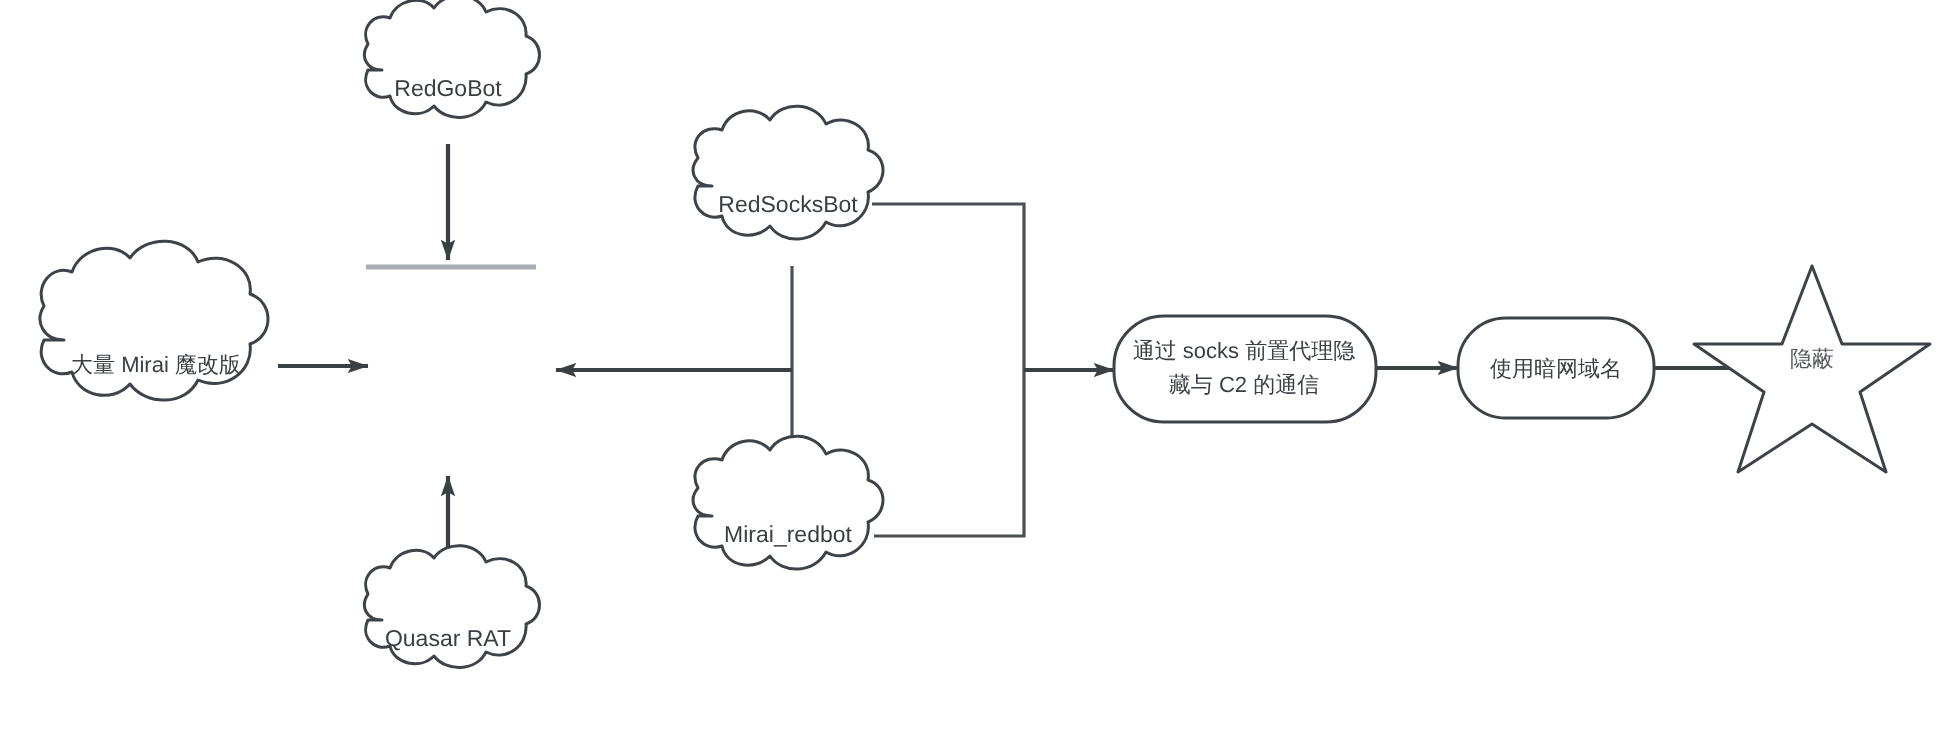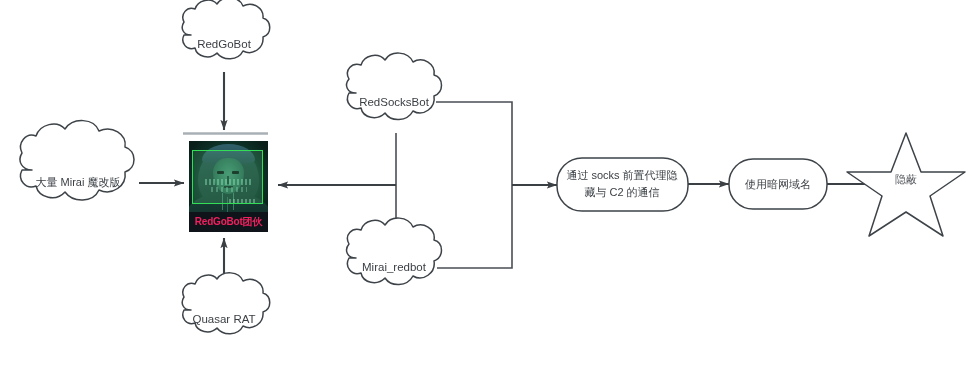--- a/index.html
+++ b/index.html
@@ -365,36 +365,14 @@
                L943,236
                L906,212
                L869,236
                L882,196
                L847,172
                L891,172 Z"></path>
       <text class="node-text cjk star-text" x="906" y="180">隐蔽</text>
     </g>
   </svg>
 
-  <div id="hacker-image">
-    <div class="hk-backdrop"></div>
-    <div class="hk-shoulders"></div>
-    <div class="hk-hood"></div>
-    <div class="hk-hood-brim"></div>
-    <div class="hk-face">
-      <div class="hk-eye l"></div>
-      <div class="hk-eye r"></div>
-      <div class="hk-nose"></div>
-      <div class="hk-mouth"></div>
-    </div>
-    <div class="hk-string-l"></div>
-    <div class="hk-string-r"></div>
-    <div class="hk-zip"></div>
-    <div class="hk-code"></div>
-    <div class="hk-code2"></div>
-    <div class="hk-code3"></div>
-    <div class="hk-detect-box"></div>
-    <div class="hk-label-bar">
-      <span class="hk-label-text">RedGoBot团伙</span>
-    </div>
-  </div>
 
 </div>
 
 </body></html>

